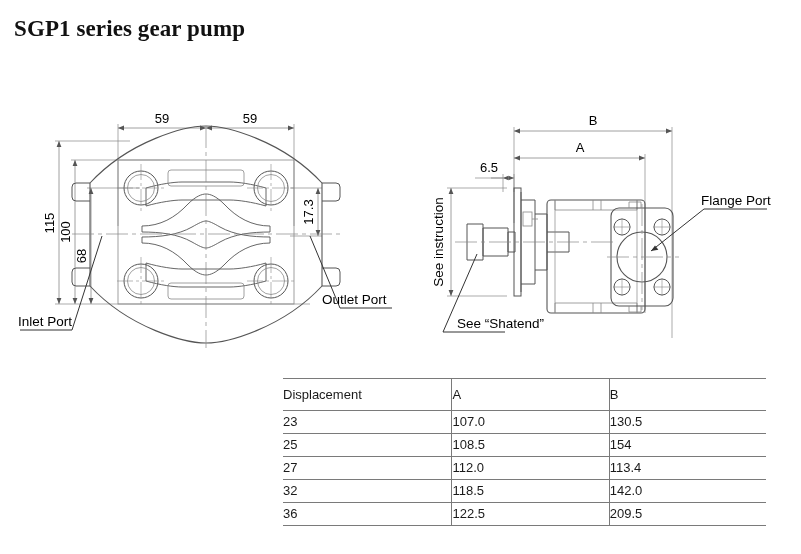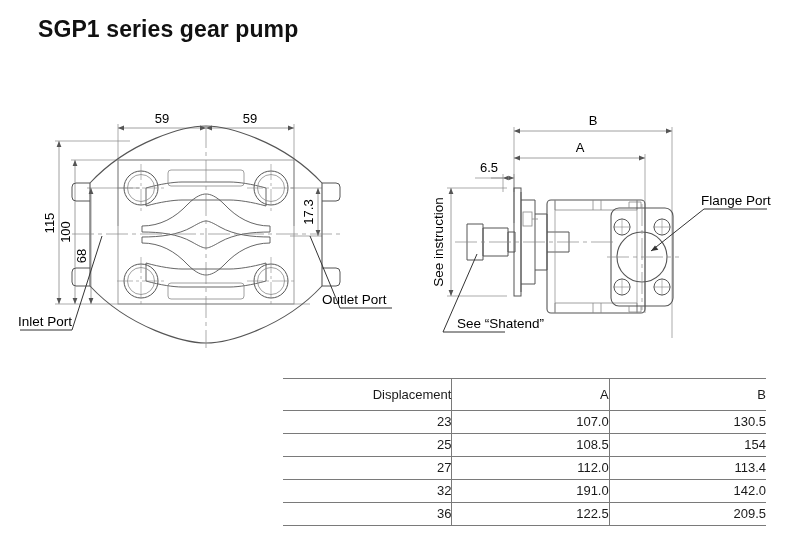--- a/index.html
+++ b/index.html
@@ -18,27 +18,26 @@
   #page {
     position: absolute;
     left: 0; top: 0;
     width: 801px;
     height: 554px;
   }
   .title {
     position: absolute;
     left: 14px;
     top: 16px;
-    font-family: Liberation Sans, sans-serif;
+    font-family: Liberation Serif, serif;
     font-size: 23px;
     font-weight: bold;
     letter-spacing: 0.1px;
     color: #111;
     white-space: nowrap;
-    margin-left: 24px;
   }
   .subtitle {
     position: absolute;
     left: 14px;
     top: 68px;
     font-family: "Liberation Sans", sans-serif;
     font-size: 14.5px;
     font-weight: bold;
     color: #111;
     white-space: nowrap;
@@ -60,21 +59,21 @@
     left: 283px;
     top: 378px;
     width: 483px;
     border-collapse: collapse;
     font-size: 13px;
     color: #1a1a1a;
   }
   #spec-table th, #spec-table td {
     border-top: 1.2px solid #7a7a7a;
     border-bottom: 1.2px solid #7a7a7a;
-    text-align: right;
+    text-align: left;
     font-weight: normal;
     padding: 0;
     height: 22px;
     line-height: 22px;
   }
   #spec-table thead th {
     height: 31px;
     line-height: 31px;
   }
   #spec-table th.col-disp, #spec-table td.col-disp { width: 169px; }
@@ -361,21 +360,21 @@
         <td class="col-a">108.5</td>
         <td class="col-b">154</td>
       </tr>
       <tr>
         <td class="col-disp">27</td>
         <td class="col-a">112.0</td>
         <td class="col-b">113.4</td>
       </tr>
       <tr>
         <td class="col-disp">32</td>
-        <td class="col-a">191.0</td>
+        <td class="col-a">118.5</td>
         <td class="col-b">142.0</td>
       </tr>
       <tr>
         <td class="col-disp">36</td>
         <td class="col-a">122.5</td>
         <td class="col-b">209.5</td>
       </tr>
     </tbody>
   </table>
 

